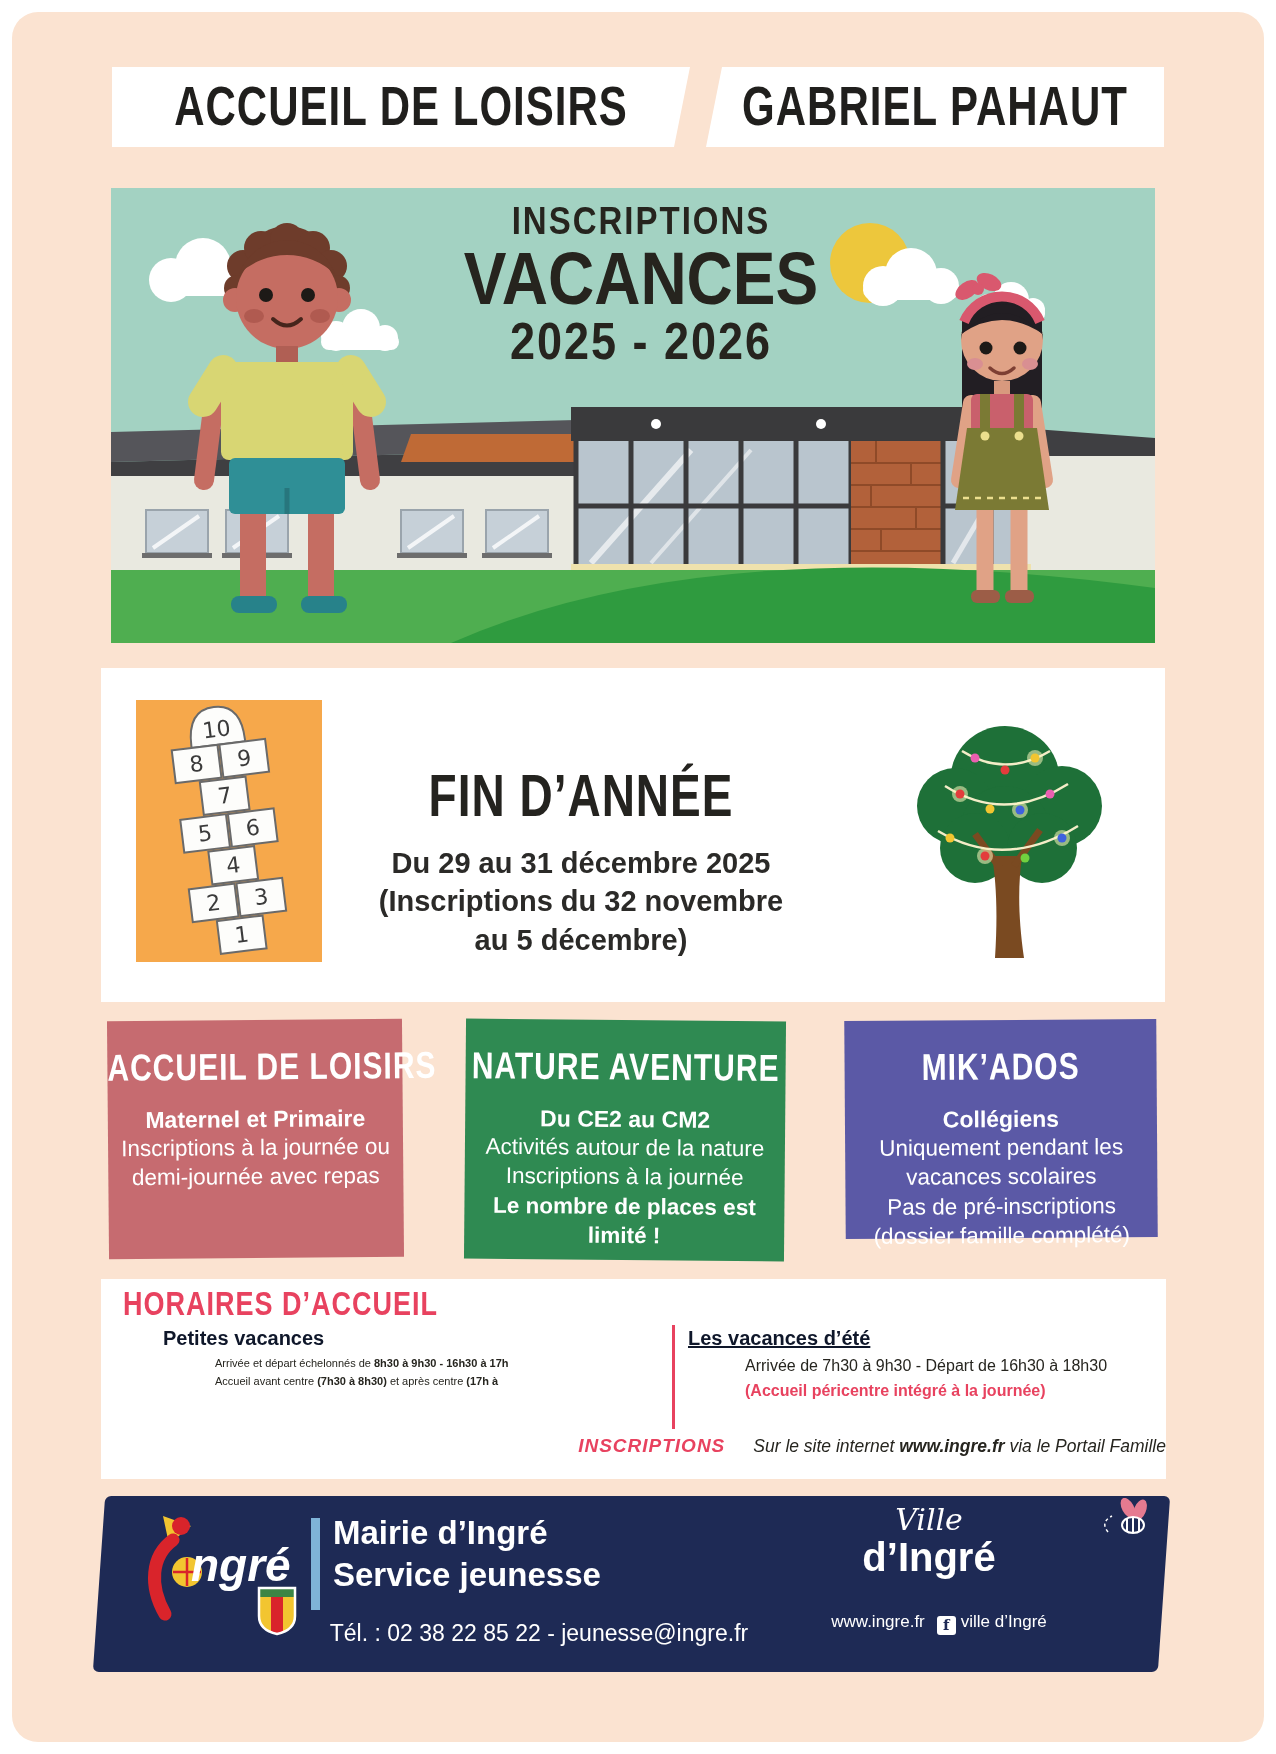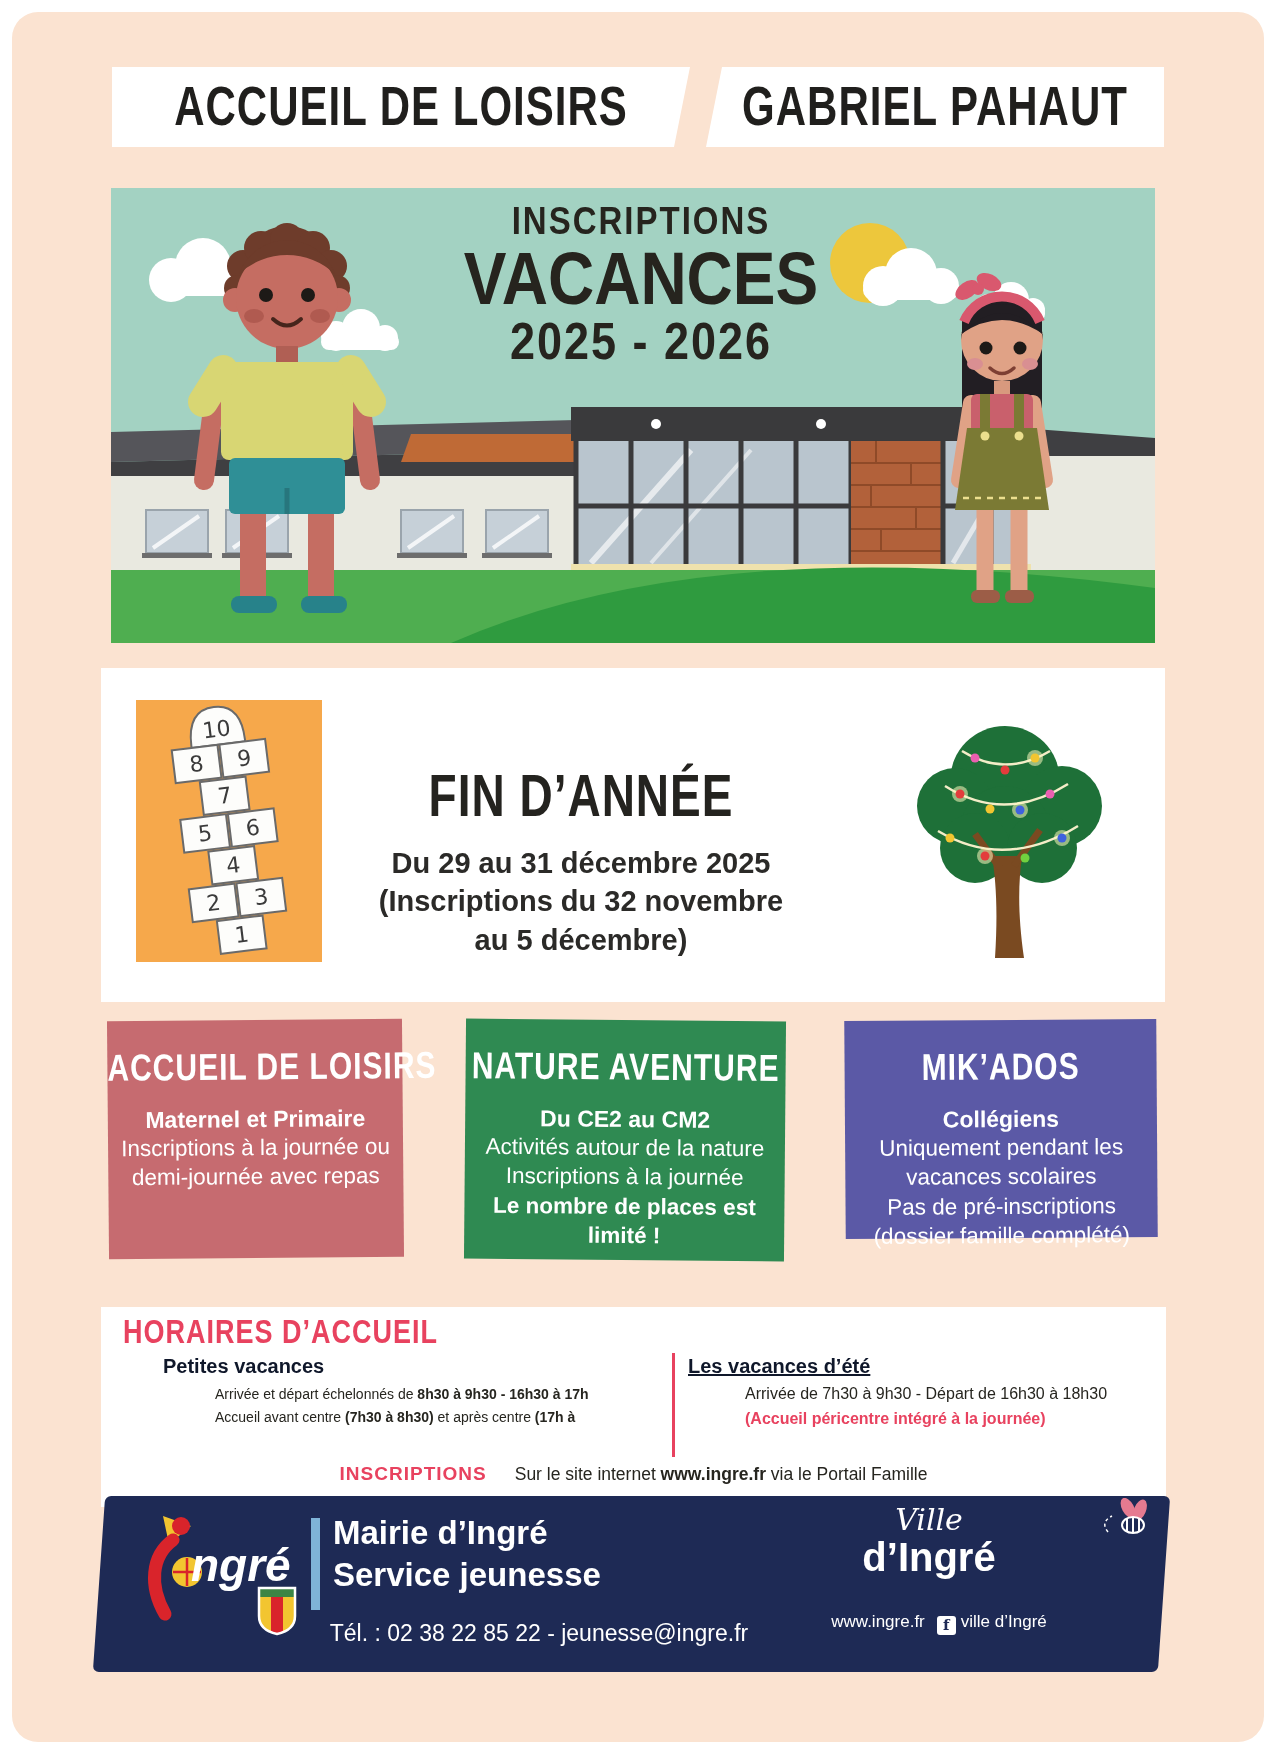--- a/index.html
+++ b/index.html
@@ -41,30 +41,30 @@
   .box-red{left:108px;width:295px;height:238px;background:#c66b70;transform:rotate(-0.5deg);}
   .box-green{left:465px;width:320px;height:240px;background:#2f8a52;transform:rotate(0.5deg);}
   .box-purple{left:845px;width:312px;height:218px;background:#5b59a6;transform:rotate(-0.4deg);}
   .box-title{margin-top:30px;}
   .box-title span{font-weight:bold;font-size:30px;letter-spacing:1px;display:inline-block;transform:scaleY(1.25);white-space:nowrap;}
   .box-sub{font-weight:bold;font-size:23px;margin-top:22px;}
   .box-line{font-size:22.5px;line-height:1.3;padding:0 12px;}
   .box-line.bold{font-weight:bold;}
 
   
-  .horaires{position:absolute;left:101px;top:1279px;width:1065px;height:200px;background:#ffffff;margin-top:28px;}
+  .horaires{position:absolute;left:101px;top:1279px;width:1065px;height:200px;background:#ffffff;}
   .hor-title{position:absolute;left:22px;top:10px;color:#e8425f;}
   .hor-title span{font-weight:bold;font-size:27px;letter-spacing:1px;display:inline-block;transform:scaleY(1.25);}
   .sub-pink{position:absolute;font-weight:bold;color:#0f172a;font-size:20px;}
-  .pv-lines{position:absolute;left:114px;top:76px;font-size:14px;color:#26251f;line-height:1.62;white-space:nowrap;}
+  .pv-lines{position:absolute;left:114px;top:76px;font-size:11px;color:#26251f;line-height:1.62;white-space:nowrap;}
   .pv-lines .b, .sb{font-weight:bold;}
   .divider{position:absolute;left:571px;top:46px;width:3px;height:104px;background:#e8425f;}
   .ete-l1{position:absolute;left:644px;top:78px;font-size:16px;color:#26251f;white-space:nowrap;}
   .ete-l2{position:absolute;left:644px;top:103px;font-size:16px;font-weight:bold;color:#e8425f;white-space:nowrap;}
-  .insc-row{position:absolute;left:0;top:156px;width:100%;text-align:center;font-size:17.5px;color:#26251f;}
+  .insc-row{position:absolute;left:0;top:156px;width:100%;text-align:right;font-size:17.5px;color:#26251f;font-style:italic;}
   .insc-label{font-weight:bold;color:#e8425f;font-size:19px;letter-spacing:1px;margin-right:28px;}
   .insc-bold{font-weight:bold;}
 
   
   .footer{position:absolute;left:99px;top:1496px;width:1065px;height:176px;
           background:#1e2a55;border-radius:6px;transform:skewX(-4deg);}
   .footer-in{position:absolute;left:0;top:0;width:100%;height:100%;transform:skewX(4deg);}
   .logo{position:absolute;left:30px;top:14px;width:200px;height:144px;}
   .logo-text{position:absolute;left:62px;top:28px;font-size:46px;font-weight:bold;color:#ffffff;font-style:italic;}
   .vbar{position:absolute;left:212px;top:22px;width:9px;height:92px;background:#7fb3d8;}

